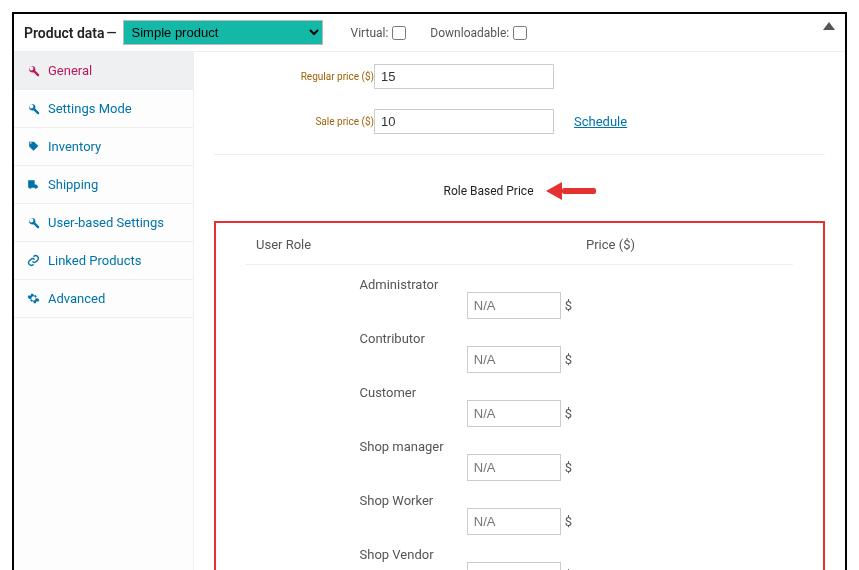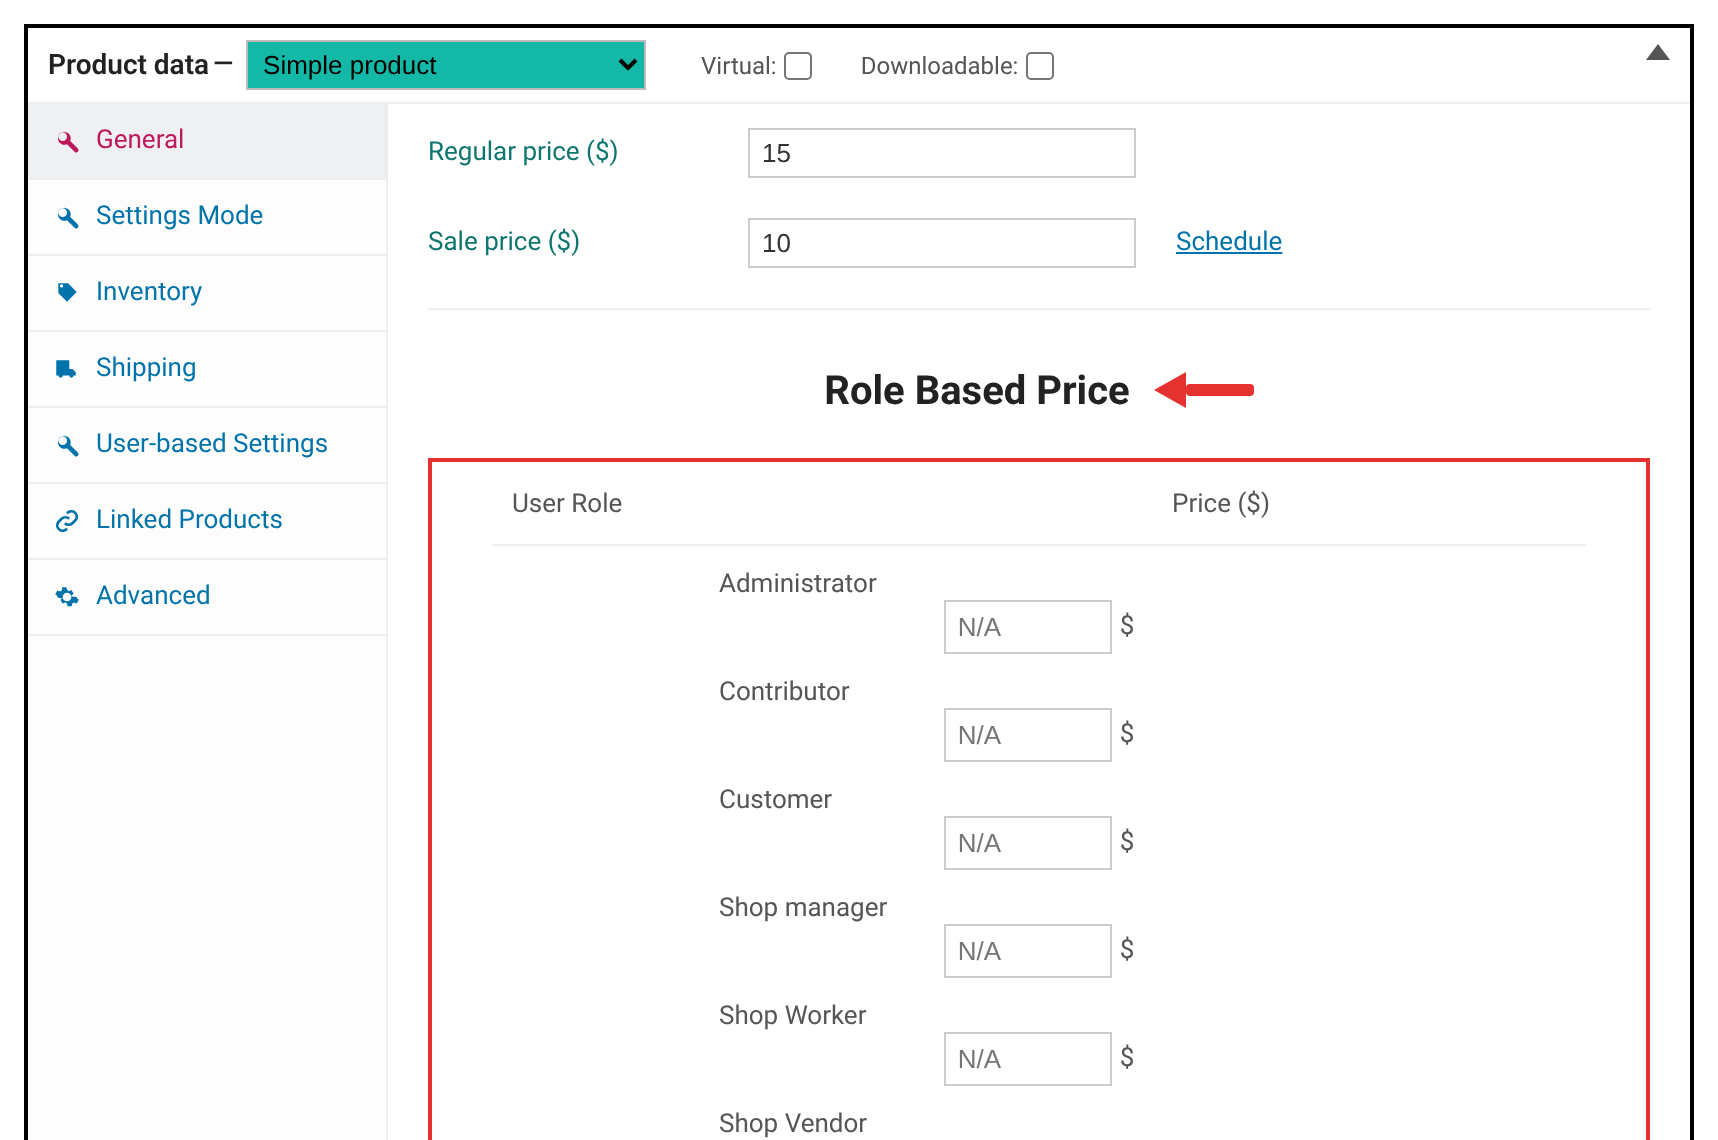--- a/index.html
+++ b/index.html
@@ -95,25 +95,26 @@
     flex: 1;
     padding: 12px 20px 20px 20px;
   }
   .row {
     display: flex;
     align-items: center;
     margin-bottom: 20px;
   }
   .row label {
     width: 160px;
-    color: #0f766e;
-    font-size: 13px;
+    color: #a16207;
+    font-size: 10px;
+    text-align: right;
   }
   .row input[type=text] {
-    width: 194px;
+    width: 180px;
     padding: 4px 6px;
     border: 1px solid #ccc;
     font-size: 13px;
     color: #333;
   }
   .schedule {
     margin-left: 20px;
     color: #0073aa;
     text-decoration: underline;
     cursor: pointer;
@@ -121,22 +122,22 @@
   }
   .hr { border-top: 1px solid #eee; margin: 4px 0 28px 0; }
   .rbp-header {
     display:flex;
     justify-content:center;
     align-items:center;
     gap:12px;
     margin-bottom: 22px;
   }
   .rbp-title {
-    font-weight: 700;
-    font-size: 20px;
+    font-weight: 400;
+    font-size: 12px;
     color: #222;
   }
   .arrow {
     width: 50px;
     height: 16px;
     position: relative;
   }
   .arrow::before {
     content:"";
     position:absolute;
@@ -170,21 +171,21 @@
   .role-head .c2 { flex:1; }
   .role-row {
     display:flex;
     align-items:center;
     padding: 12px 0 0 0;
     flex-direction: column;
   }
   .role-row .c1 { width: 340px; padding-left:10px; color:#555; font-size:13px;}
   .role-row .c2 { flex:1; display:flex; align-items:center; gap:4px;}
   .role-row input {
-    width: 84px;
+    width: 94px;
     padding: 5px 6px;
     border: 1px solid #ccc;
     color:#888;
     font-size:13px;
   }
   .dollar { color:#555; font-size:13px; }
 </style>
 </head>
 <body>
 

